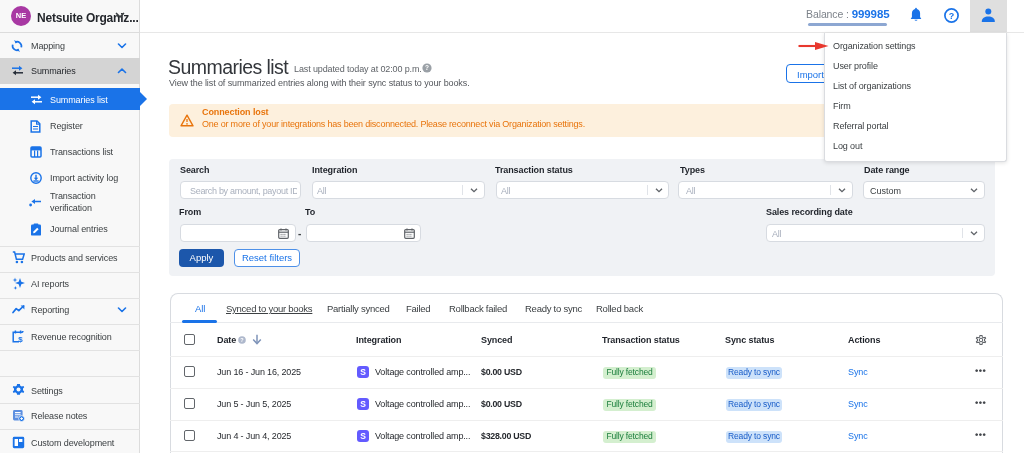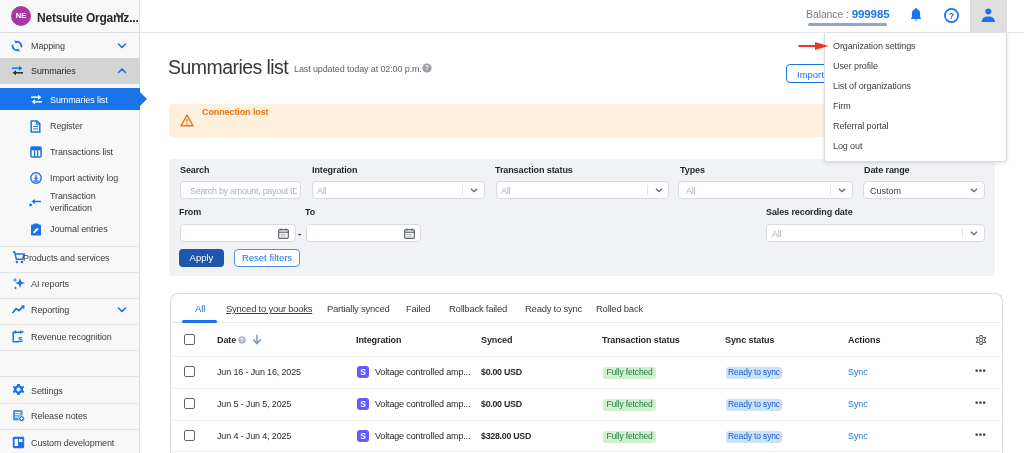--- a/index.html
+++ b/index.html
@@ -119,21 +119,21 @@
   </svg>
   <div class="abs" style="left:50px;top:224px;font-size:9px;color:#3c4043;letter-spacing:-0.1px;">Journal entries</div>
 
   <div class="abs" style="left:0;top:246px;width:140px;height:1px;background:#e2e2e2;"></div>
 
   <svg class="abs" style="left:12px;top:251px;" width="13" height="13" viewBox="0 0 13 13">
     <path d="M0.8 1 L2.6 1 L4.4 8.2 L10.6 8.2 L12.2 3 L3.4 3" fill="none" stroke="#1a73e8" stroke-width="1.5"></path>
     <circle cx="4.9" cy="11" r="1.3" fill="#1a73e8"></circle>
     <circle cx="9.9" cy="11" r="1.3" fill="#1a73e8"></circle>
   </svg>
-  <div class="abs" style="left:23px;top:253px;font-size:9px;color:#3c4043;letter-spacing:-0.1px;">Products and services</div>
+  <div class="abs" style="left:31px;top:253px;font-size:9px;color:#3c4043;letter-spacing:-0.1px;">Products and services</div>
   <div class="abs" style="left:0;top:272px;width:140px;height:1px;background:#e2e2e2;"></div>
 
   <svg class="abs" style="left:12px;top:277px;" width="13" height="13" viewBox="0 0 13 13">
     <path d="M8 1 L9.3 4.7 L13 6 L9.3 7.3 L8 11 L6.7 7.3 L3 6 L6.7 4.7 Z" fill="#1a73e8"></path>
     <path d="M3 0.5 L3.6 2.4 L5.5 3 L3.6 3.6 L3 5.5 L2.4 3.6 L0.5 3 L2.4 2.4 Z" fill="#1a73e8"></path>
     <path d="M3.4 9 L3.9 10.4 L5.3 10.9 L3.9 11.4 L3.4 12.8 L2.9 11.4 L1.5 10.9 L2.9 10.4 Z" fill="#1a73e8"></path>
   </svg>
   <div class="abs" style="left:31px;top:279px;font-size:9px;color:#3c4043;letter-spacing:-0.1px;">AI reports</div>
   <div class="abs" style="left:0;top:298px;width:140px;height:1px;background:#e2e2e2;"></div>
 
@@ -179,31 +179,33 @@
     <rect x="7" y="3" width="3.4" height="3" fill="#fff"></rect>
   </svg>
   <div class="abs" style="left:31px;top:438px;font-size:9px;color:#3c4043;letter-spacing:-0.1px;">Custom development</div>
 
   <div class="abs" style="left:168px;top:56px;font-size:19.5px;color:#33363b;letter-spacing:-0.55px;">Summaries list</div>
   <div class="abs" style="left:294px;top:64px;font-size:9px;color:#5f6368;letter-spacing:-0.12px;">Last updated today at 02:00 p.m.</div>
   <svg class="abs" style="left:422px;top:63px;" width="10" height="10" viewBox="0 0 10 10">
     <circle cx="5" cy="5" r="4.6" fill="#9aa0a6"></circle>
     <text x="5" y="7.4" text-anchor="middle" font-size="6.5" font-weight="bold" fill="#fff" font-family="Liberation Sans">?</text>
   </svg>
+  <div class="abs" style="left:169px;top:78px;font-size:9px;color:#54575c;letter-spacing:-0.1px;">View the list of summarized entries along with their sync status to your books.</div>
 
   <div class="abs" style="left:786px;top:64px;width:62px;height:19px;border:1px solid #1a73e8;border-radius:4px;background:#fff;"></div>
   <div class="abs" style="left:797px;top:69px;font-size:9.5px;color:#1a73e8;">Import</div>
 
   <div class="abs" style="left:169px;top:104px;width:826px;height:33px;background:#fdf0dd;border-radius:4px;"></div>
   <svg class="abs" style="left:180px;top:114px;" width="14" height="13" viewBox="0 0 14 13">
     <path d="M7 1.2 L13 11.8 L1 11.8 Z" fill="none" stroke="#e8740c" stroke-width="1.4" stroke-linejoin="round"></path>
     <path d="M7 5 L7 8" stroke="#e8740c" stroke-width="1.3"></path>
     <circle cx="7" cy="9.9" r="0.8" fill="#e8740c"></circle>
   </svg>
   <div class="abs" style="left:202px;top:107px;font-size:9px;font-weight:bold;color:#e8740c;letter-spacing:-0.1px;">Connection lost</div>
+  <div class="abs" style="left:202px;top:119px;font-size:9px;color:#e8740c;letter-spacing:-0.2px;">One or more of your integrations has been disconnected. Please reconnect via Organization settings.</div>
 
   <div class="abs" style="left:169px;top:159px;width:826px;height:117px;background:#f0f2f5;border-radius:4px;"></div>
 
   <div class="abs lbl" style="left:180px;top:165px;">Search</div>
   <div class="abs lbl" style="left:312px;top:165px;">Integration</div>
   <div class="abs lbl" style="left:495px;top:165px;">Transaction status</div>
   <div class="abs lbl" style="left:680px;top:165px;">Types</div>
   <div class="abs lbl" style="left:864px;top:165px;">Date range</div>
 
   <div class="abs inp" style="left:180px;top:181px;width:121px;height:18px;"></div>

